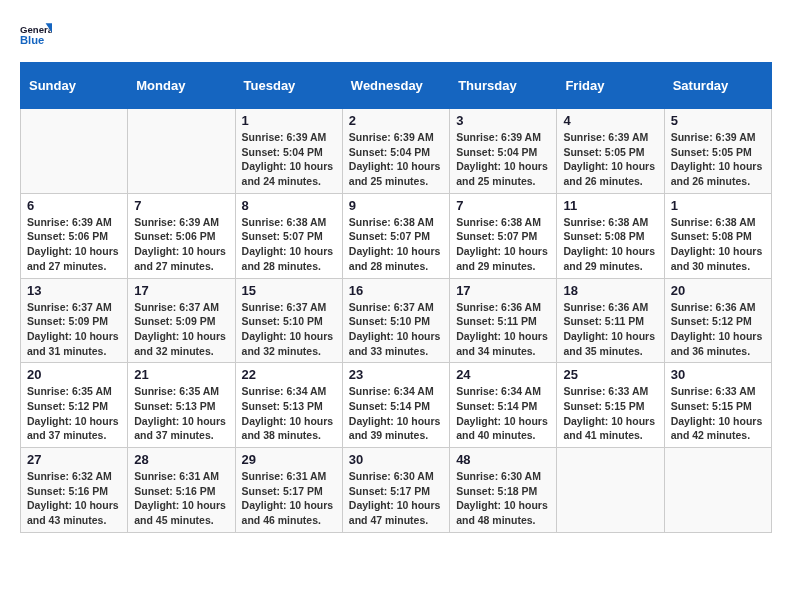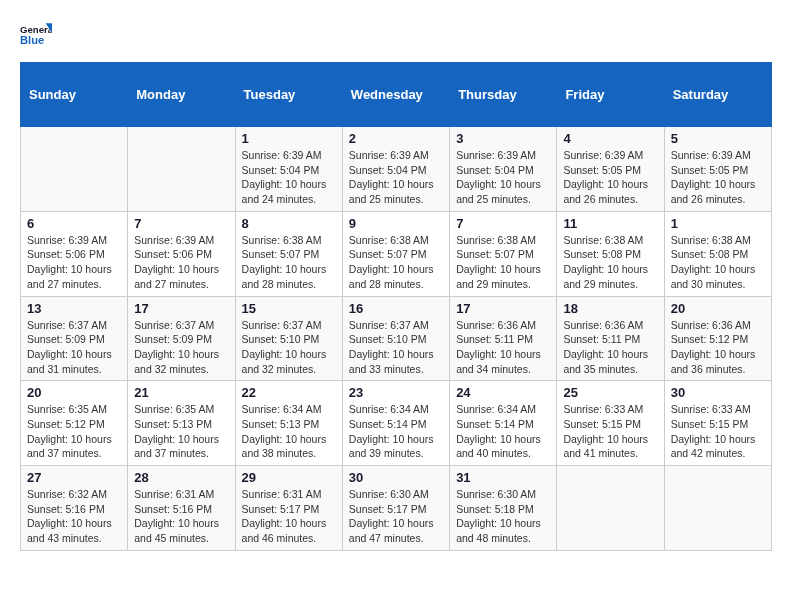--- a/index.html
+++ b/index.html
@@ -39,21 +39,21 @@
     }
     .calendar-table {
       width: 100%;
       border-collapse: collapse;
       border: 1px solid #ccc;
     }
     .calendar-table th {
       background-color: #1565c0;
       color: #fff;
       text-align: left;
-      padding: 24px 8px;
+      padding: 15px 8px;
       font-size: 13px;
       border: 1px solid #1565c0;
     }
     .calendar-table td {
       vertical-align: top;
       padding: 4px 6px;
       border: 1px solid #ccc;
       width: calc(100% / 7);
       min-height: 80px;
       font-size: 11px;
@@ -70,20 +70,21 @@
       font-size: 13px;
       font-weight: bold;
       color: #1a1a2e;
       display: block;
       margin-bottom: 2px;
     }
     .day-info {
       font-size: 10.5px;
       line-height: 1.4;
       color: #333;
+      font-weight: bold;
     }
     .empty-cell {
       background: #f9f9f9;
     }
   </style>
 </head>
 <body>
 
 <div class="header-container">
   <div class="logo">
@@ -299,21 +300,21 @@
 Sunset: 5:17 PM
 Daylight: 10 hours and 46 minutes.</div>
         </td>
         <td>
           <span class="day-number">30</span>
           <div class="day-info" style="white-space: pre-line;">Sunrise: 6:30 AM
 Sunset: 5:17 PM
 Daylight: 10 hours and 47 minutes.</div>
         </td>
         <td>
-          <span class="day-number">31</span>
+          <span class="day-number">48</span>
           <div class="day-info" style="white-space: pre-line;">Sunrise: 6:30 AM
 Sunset: 5:18 PM
 Daylight: 10 hours and 48 minutes.</div>
         </td>
         <td class="empty-cell"></td>
         <td class="empty-cell"></td>
       </tr>
     </tbody>
 </table>
 

